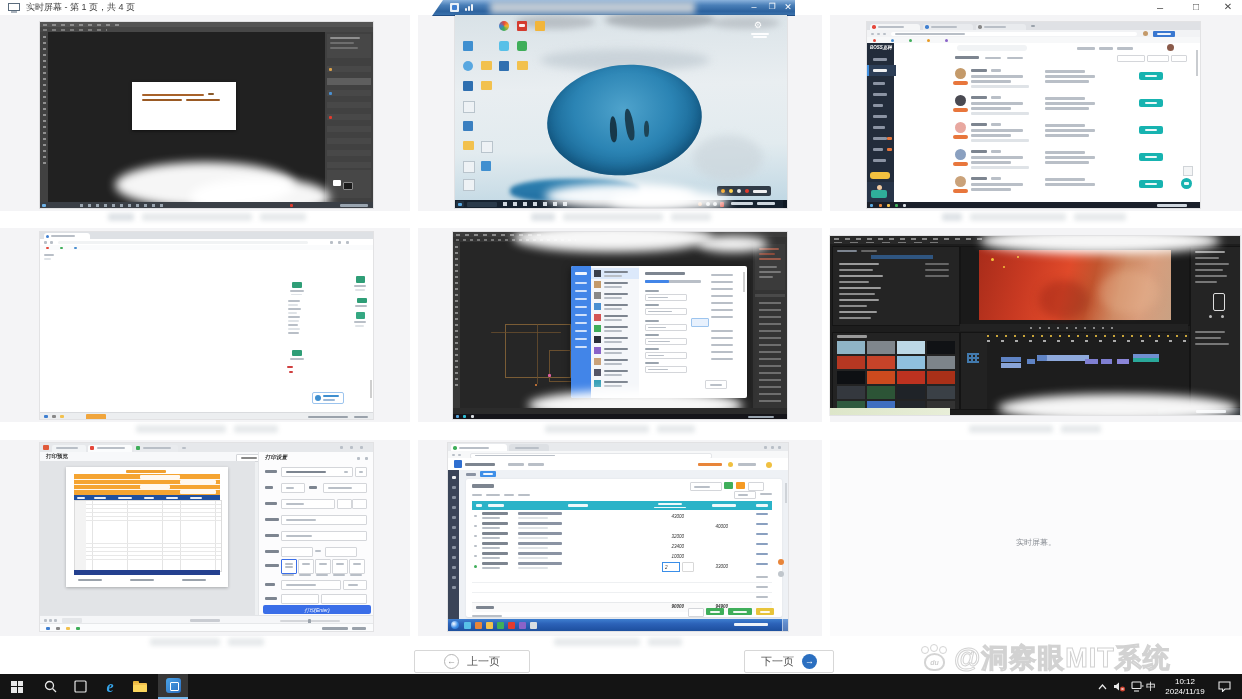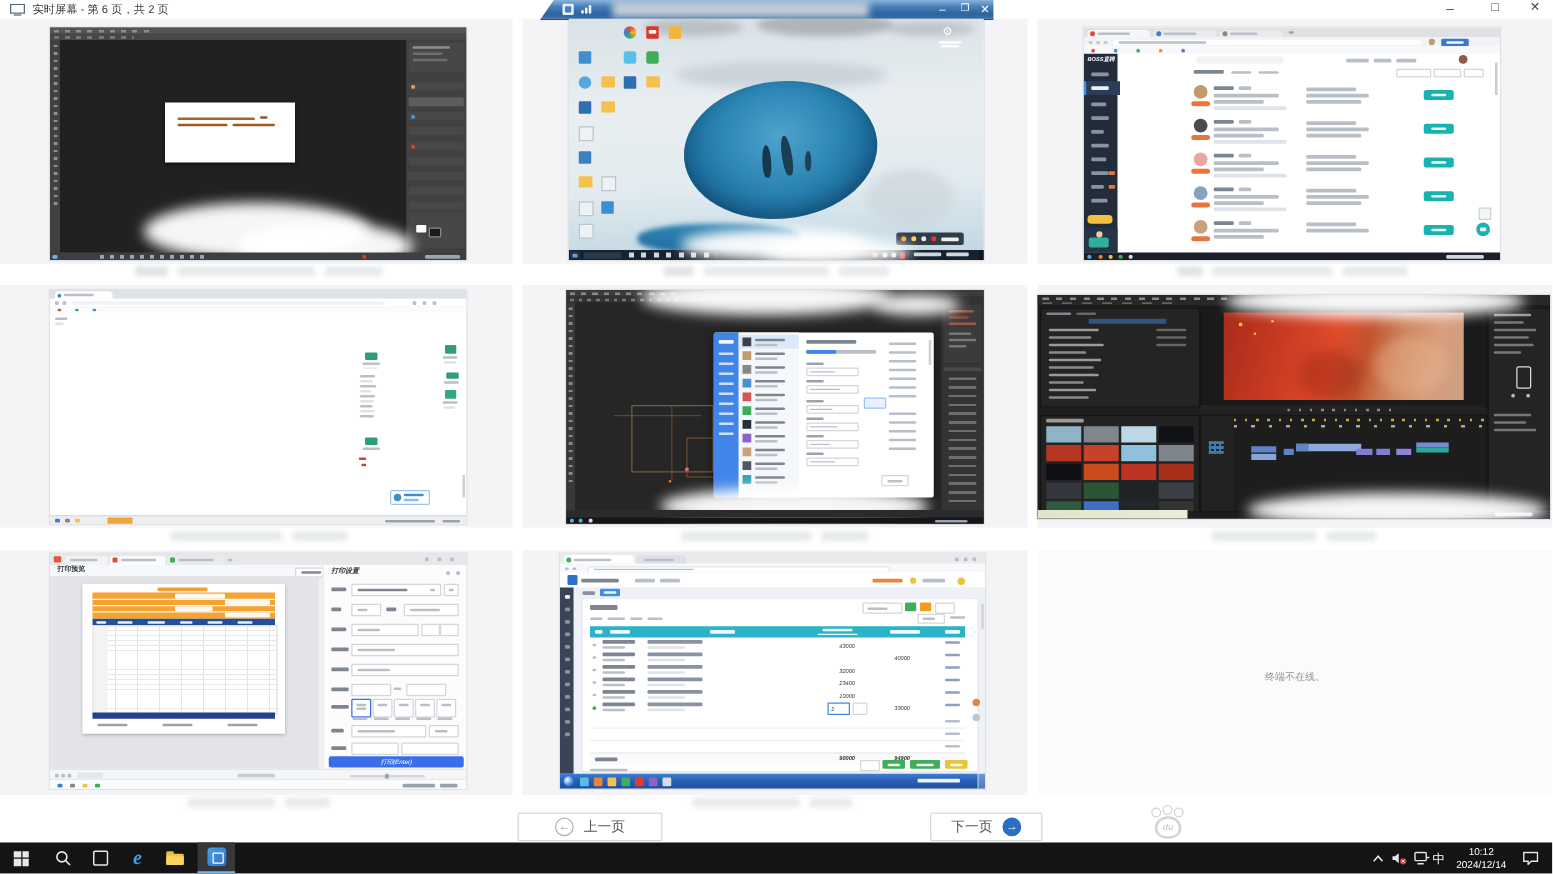--- a/index.html
+++ b/index.html
@@ -27,21 +27,21 @@
 </head>
 <body>
 
 <div class="stage">
 
   <div class="a" style="left:0;top:0;width:1242px;height:15px;background:#fff">
     <svg class="a" style="left:8px;top:3px" width="12" height="10" viewBox="0 0 12 10">
       <rect x="0.5" y="0.5" width="11" height="7" fill="none" stroke="#5a6b7c" stroke-width="1"></rect>
       <rect x="3" y="8.5" width="6" height="1" fill="#5a6b7c"></rect>
     </svg>
-    <span class="tinytxt" style="left:26px;top:3px;font-size:9px;color:#3c3c3c">实时屏幕 - 第 6 页，共 2 页</span>
+    <span class="tinytxt" style="left:26px;top:3px;font-size:9px;color:#3c3c3c">实时屏幕 - 第 1 页，共 4 页</span>
     <span class="tinytxt" style="left:1150px;top:2px;width:20px;text-align:center;font-size:11px;color:#4a4a4a">–</span>
     <span class="tinytxt" style="left:1186px;top:2px;width:20px;text-align:center;font-size:10px;color:#4a4a4a">□</span>
     <span class="tinytxt" style="left:1218px;top:2px;width:20px;text-align:center;font-size:10px;color:#4a4a4a">✕</span>
   </div>
 
   <div class="pn" style="left:0;top:15px;width:410px;height:196px"></div>
   <div class="pn" style="left:418px;top:15px;width:404px;height:196px"></div>
   <div class="pn" style="left:830px;top:15px;width:412px;height:196px"></div>
   <div class="pn" style="left:0;top:228px;width:410px;height:194px"></div>
   <div class="pn" style="left:418px;top:228px;width:404px;height:194px"></div>
@@ -847,21 +847,21 @@
       <b style="left:49px;top:2.5px;width:7px;height:7px;background:#3fae5a;border-radius:1px"></b>
       <b style="left:60px;top:2.5px;width:7px;height:7px;background:#e23b2e;border-radius:1px"></b>
       <b style="left:71px;top:2.5px;width:7px;height:7px;background:#8a63c8;border-radius:1px"></b>
       <b style="left:82px;top:2.5px;width:7px;height:7px;background:#d8dde2;border-radius:1px"></b>
       <b class="w" style="left:286px;top:4px;width:34px;height:3px"></b>
       <i class="a" style="left:334px;top:0;width:6px;height:12px;background:rgba(255,255,255,.25);border-left:0.5px solid rgba(255,255,255,.5)"></i>
     </i>
   </div>
 
   <div class="a" style="left:830px;top:531px;width:412px;text-align:center">
-    <span style="font-size:8px;color:#8f9399">终端不在线。</span>
+    <span style="font-size:8px;color:#8f9399">实时屏幕。</span>
   </div>
 
   <div class="cap" style="left:40px;top:213px;width:333px">
       <b style="width:26px;background:#dfe3e7"></b>
       <b style="width:110px"></b>
       <b style="width:46px"></b>
     </div>
   <div class="cap" style="left:455px;top:213px;width:332px">
       <b style="width:24px;background:#dfe3e7"></b>
       <b style="width:100px"></b>
@@ -904,20 +904,21 @@
 
   <div class="a" style="left:920px;top:643px;width:322px;height:30px;display:flex;align-items:center;gap:6px;pointer-events:none">
     <span class="a" style="position:relative;width:28px;height:26px;flex:0 0 auto">
       <i class="a" style="left:1px;top:1px;width:6px;height:6px;border:1.5px solid #d4d4d4;border-radius:50%"></i>
       <i class="a" style="left:10px;top:-1px;width:6px;height:6px;border:1.5px solid #d4d4d4;border-radius:50%"></i>
       <i class="a" style="left:19px;top:1px;width:6px;height:6px;border:1.5px solid #d4d4d4;border-radius:50%"></i>
       <i class="a" style="left:4px;top:8px;width:17px;height:14px;border:2px solid #d4d4d4;border-radius:50% 50% 45% 45%;display:flex;align-items:center;justify-content:center">
         <span style="font-size:7px;color:#cfcfcf;font-weight:bold">du</span>
       </i>
     </span>
+    <span style="font-size:27px;font-weight:bold;color:rgba(255,255,255,.85);-webkit-text-stroke:1px #d2d2d2;letter-spacing:1px;white-space:nowrap">@洞察眼MIT系统</span>
   </div>
 
   <div class="a" style="left:0;top:674px;width:1242px;height:25px;background:#141414">
     <span class="tbico" style="left:0;width:34px">
       <span style="position:relative;width:12px;height:12px;display:block">
         <i class="a" style="left:0;top:0;width:5.5px;height:5.5px;background:#e8e8e8"></i>
         <i class="a" style="left:6.5px;top:0;width:5.5px;height:5.5px;background:#e8e8e8"></i>
         <i class="a" style="left:0;top:6.5px;width:5.5px;height:5.5px;background:#e8e8e8"></i>
         <i class="a" style="left:6.5px;top:6.5px;width:5.5px;height:5.5px;background:#e8e8e8"></i>
       </span>
@@ -967,21 +968,21 @@
         <line x1="3" y1="10" x2="8" y2="10" stroke="#e8e8e8" stroke-width="1.1"></line>
         <line x1="10.5" y1="5" x2="12.5" y2="5" stroke="#e8e8e8" stroke-width="1.1"></line>
       </svg>
     </span>
     <span class="tbico" style="left:1142px;width:18px">
       <span style="font-size:10px;color:#fff">中</span>
     </span>
     <span class="tbico" style="left:1158px;width:54px">
       <span style="text-align:center;line-height:1.2;color:#fff;font-size:8px;display:block">
         <span style="display:block">10:12</span>
-        <span style="display:block">2024/12/14</span>
+        <span style="display:block">2024/11/19</span>
       </span>
     </span>
     <span class="tbico" style="left:1212px;width:24px">
       <svg width="13" height="11" viewBox="0 0 13 11">
           <path d="M1,1 h11 v7 h-5 l-2.5,2.5 v-2.5 h-3.5 z" fill="none" stroke="#e8e8e8" stroke-width="1.1"></path>
         </svg>
     </span>
   </div>
 
 </div>

